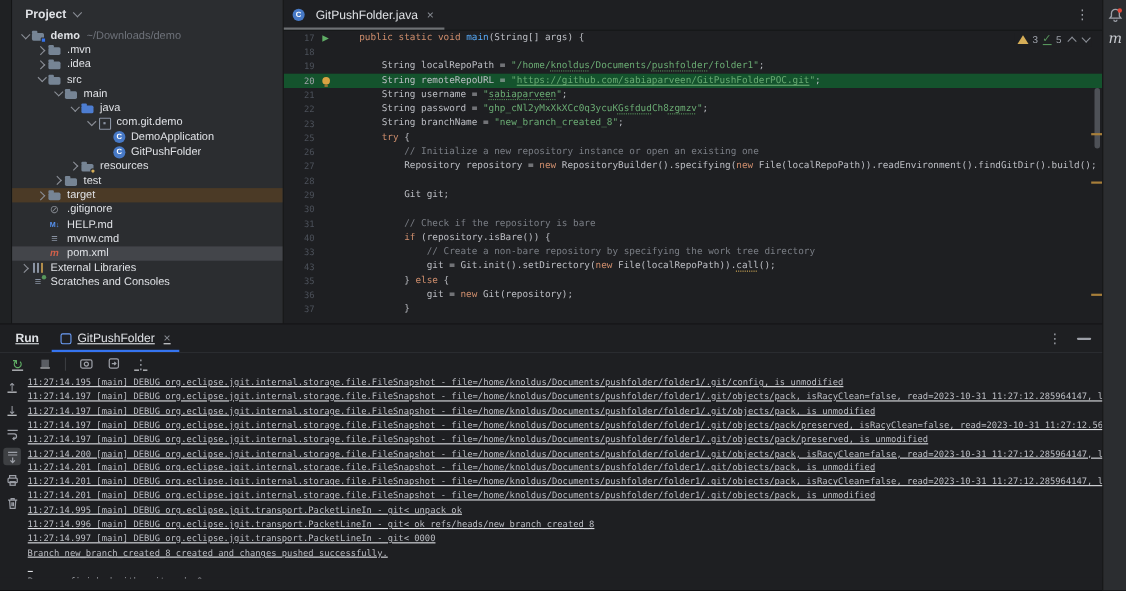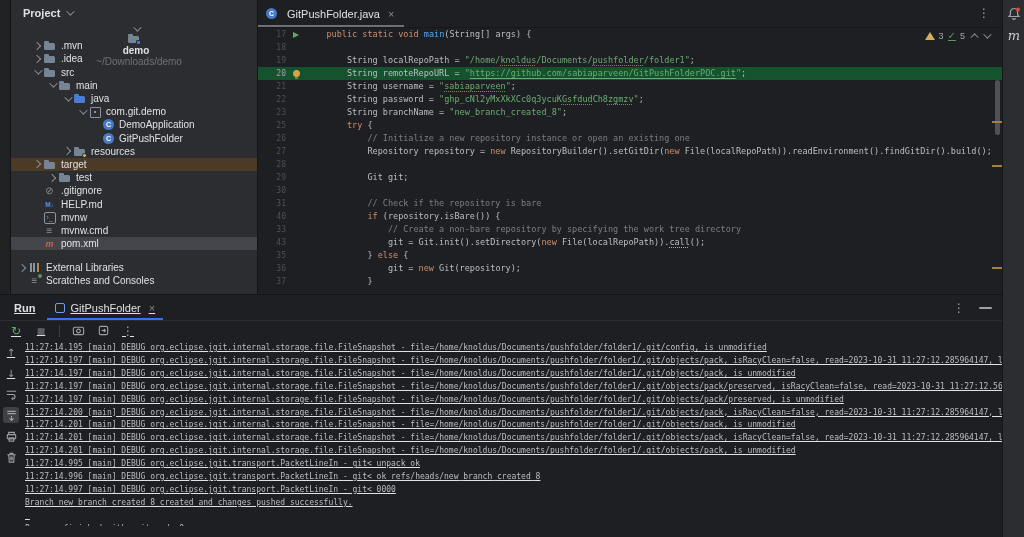--- a/index.html
+++ b/index.html
@@ -114,21 +114,21 @@
   <aside id="stripe-left"></aside>
 
   <section id="project-panel">
     <div class="pp-header">
       <span class="pp-title">
         <span>Project</span>
         <span class="chev open"></span>
       </span>
     </div>
     <div id="tree">
-        <div class="trow" style="padding-left: 4px; flex-direction: column;">
+        <div class="trow" style="padding-left: 4px;">
           <span class="chev-slot">
             <span class="chev open"></span>
           </span>
           <span class="tico project-folder">
             <span class="badge badge-blue"></span>
           </span>
           <span class="tlabel bold">demo</span>
           <span class="thint">~/Downloads/demo</span>
         </div>
         <div class="trow" style="padding-left: 19px;">
@@ -185,60 +185,55 @@
         </div>
         <div class="trow" style="padding-left: 49px;">
           <span class="chev-slot">
             <span class="chev closed"></span>
           </span>
           <span class="tico folder-resources">
             <span class="badge badge-yellow"></span>
           </span>
           <span class="tlabel">resources</span>
         </div>
+        <div class="trow" style="padding-left: 34px;">
+          <span class="chev-slot">
+            <span class="chev closed"></span>
+          </span>
+          <span class="tico folder"></span>
+          <span class="tlabel">test</span>
+        </div>
         <div class="trow excl" style="padding-left: 19px;">
           <span class="chev-slot">
             <span class="chev closed"></span>
           </span>
           <span class="tico folder"></span>
           <span class="tlabel">target</span>
-        </div>
-        <div class="trow" style="padding-left: 34px;">
-          <span class="chev-slot">
-            <span class="chev closed"></span>
-          </span>
-          <span class="tico folder"></span>
-          <span class="tlabel">test</span>
         </div>
         <div class="trow" style="padding-left: 19px;">
           <span class="chev-slot"></span>
           <span class="tico gitignore">⊘</span>
           <span class="tlabel">.gitignore</span>
         </div>
         <div class="trow" style="padding-left: 19px;">
           <span class="chev-slot"></span>
           <span class="tico markdown">M↓</span>
           <span class="tlabel">HELP.md</span>
         </div>
         <div class="trow" style="padding-left: 19px;">
           <span class="chev-slot"></span>
-          <span class="tico shell">›_</span>
-          <span class="tlabel">mvnw</span>
-        </div>
-        <div class="trow" style="padding-left: 19px;">
-          <span class="chev-slot"></span>
           <span class="tico cmd">≡</span>
           <span class="tlabel">mvnw.cmd</span>
         </div>
         <div class="trow sel" style="padding-left: 19px;">
           <span class="chev-slot"></span>
           <span class="tico maven">m</span>
           <span class="tlabel">pom.xml</span>
         </div>
-        <div class="trow" style="padding-left: 4px; margin-top: 11px;">
+        <div class="trow" style="padding-left: 4px;">
           <span class="chev-slot">
             <span class="chev closed"></span>
           </span>
           <span class="tico library"></span>
           <span class="tlabel">External Libraries</span>
         </div>
         <div class="trow" style="padding-left: 4px;">
           <span class="chev-slot"></span>
           <span class="tico scratches">≡<span class="badge badge-grn"></span></span>
           <span class="tlabel">Scratches and Consoles</span>
@@ -260,21 +255,21 @@
       <div id="codelines">
           <div class="crow"><span class="ln">17</span><span class="gslot"><span class="play"></span></span><span class="ctext">    <span class="t-kw">public</span><span class="t-pl"> </span><span class="t-kw">static</span><span class="t-pl"> </span><span class="t-kw">void</span><span class="t-pl"> </span><span class="t-mth">main</span><span class="t-pl">(String[] args) {</span></span></div>
           <div class="crow"><span class="ln">18</span><span class="gslot"></span><span class="ctext"></span></div>
           <div class="crow"><span class="ln">19</span><span class="gslot"></span><span class="ctext">        <span class="t-pl">String localRepoPath = </span><span class="t-str">"/home/</span><span class="t-stru">knoldus</span><span class="t-str">/Documents/</span><span class="t-stru">pushfolder</span><span class="t-str">/folder1"</span><span class="t-pl">;</span></span></div>
           <div class="crow cur"><span class="ln">20</span><span class="gslot"><span class="bulb"></span></span><span class="ctext">        <span class="t-pl">String remoteRepoURL = </span><span class="t-str">"</span><span class="t-strl">https://github.com/sabiaparveen/GitPushFolderPOC.git</span><span class="t-str">"</span><span class="t-pl">;</span></span></div>
           <div class="crow"><span class="ln">21</span><span class="gslot"></span><span class="ctext">        <span class="t-pl">String username = </span><span class="t-str">"</span><span class="t-stru">sabiaparveen</span><span class="t-str">"</span><span class="t-pl">;</span></span></div>
           <div class="crow"><span class="ln">22</span><span class="gslot"></span><span class="ctext">        <span class="t-pl">String password = </span><span class="t-str">"ghp_cNl2yMxXkXCc0q3ycuK</span><span class="t-stru">Gsfdud</span><span class="t-str">Ch8</span><span class="t-stru">zgmzv</span><span class="t-str">"</span><span class="t-pl">;</span></span></div>
           <div class="crow"><span class="ln">23</span><span class="gslot"></span><span class="ctext">        <span class="t-pl">String branchName = </span><span class="t-str">"new_branch_created_8"</span><span class="t-pl">;</span></span></div>
           <div class="crow"><span class="ln">25</span><span class="gslot"></span><span class="ctext">        <span class="t-kw">try</span><span class="t-pl"> {</span></span></div>
           <div class="crow"><span class="ln">26</span><span class="gslot"></span><span class="ctext">            <span class="t-cm">// Initialize a new repository instance or open an existing one</span></span></div>
-          <div class="crow"><span class="ln">27</span><span class="gslot"></span><span class="ctext">            <span class="t-pl">Repository repository = </span><span class="t-kw">new</span><span class="t-pl"> RepositoryBuilder().setGitDir(</span><span class="t-kw">new</span><span class="t-pl"> File(localRepoPath)).readEnvironment().findGitDir().build();</span></span></div>
+          <div class="crow"><span class="ln">27</span><span class="gslot"></span><span class="ctext">            <span class="t-pl">Repository repository = </span><span class="t-kw">new</span><span class="t-pl"> RepositoryBuilder().specifying(</span><span class="t-kw">new</span><span class="t-pl"> File(localRepoPath)).readEnvironment().findGitDir().build();</span></span></div>
           <div class="crow"><span class="ln">28</span><span class="gslot"></span><span class="ctext"></span></div>
           <div class="crow"><span class="ln">29</span><span class="gslot"></span><span class="ctext">            <span class="t-pl">Git git;</span></span></div>
           <div class="crow"><span class="ln">30</span><span class="gslot"></span><span class="ctext"></span></div>
           <div class="crow"><span class="ln">31</span><span class="gslot"></span><span class="ctext">            <span class="t-cm">// Check if the repository is bare</span></span></div>
           <div class="crow"><span class="ln">40</span><span class="gslot"></span><span class="ctext">            <span class="t-kw">if</span><span class="t-pl"> (repository.isBare()) {</span></span></div>
           <div class="crow"><span class="ln">33</span><span class="gslot"></span><span class="ctext">                <span class="t-cm">// Create a non-bare repository by specifying the work tree directory</span></span></div>
           <div class="crow"><span class="ln">43</span><span class="gslot"></span><span class="ctext">                <span class="t-pl">git = Git.init().setDirectory(</span><span class="t-kw">new</span><span class="t-pl"> File(localRepoPath)).</span><span class="t-wrn">call</span><span class="t-pl">();</span></span></div>
           <div class="crow"><span class="ln">35</span><span class="gslot"></span><span class="ctext">            <span class="t-pl">} </span><span class="t-kw">else</span><span class="t-pl"> {</span></span></div>
           <div class="crow"><span class="ln">36</span><span class="gslot"></span><span class="ctext">                <span class="t-pl">git = </span><span class="t-kw">new</span><span class="t-pl"> Git(repository);</span></span></div>
           <div class="crow"><span class="ln">37</span><span class="gslot"></span><span class="ctext">            <span class="t-pl">}</span></span></div>

